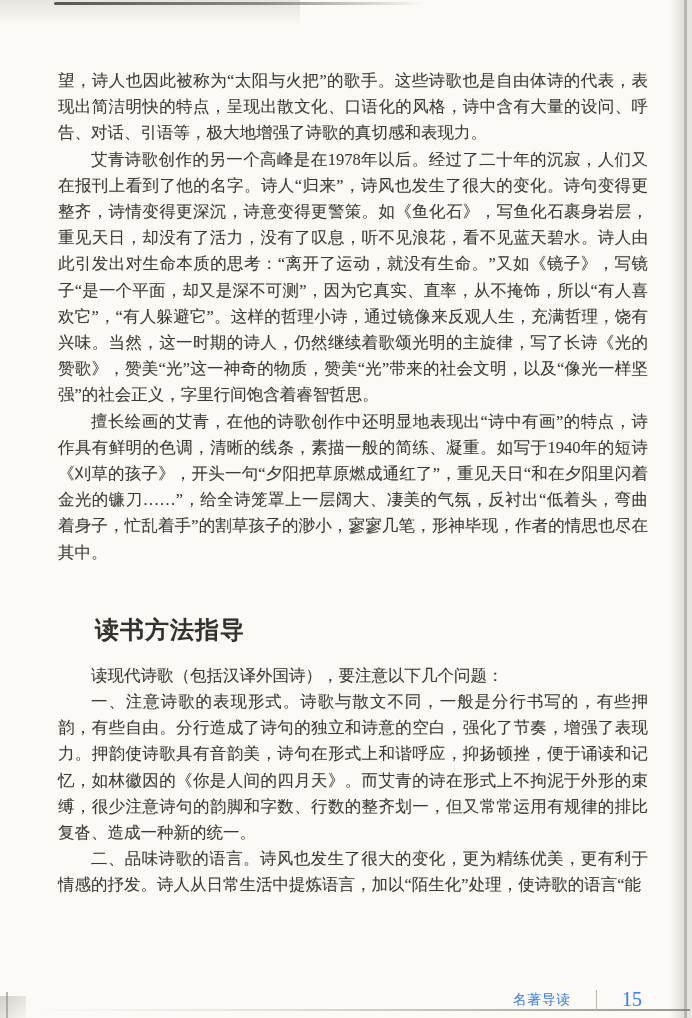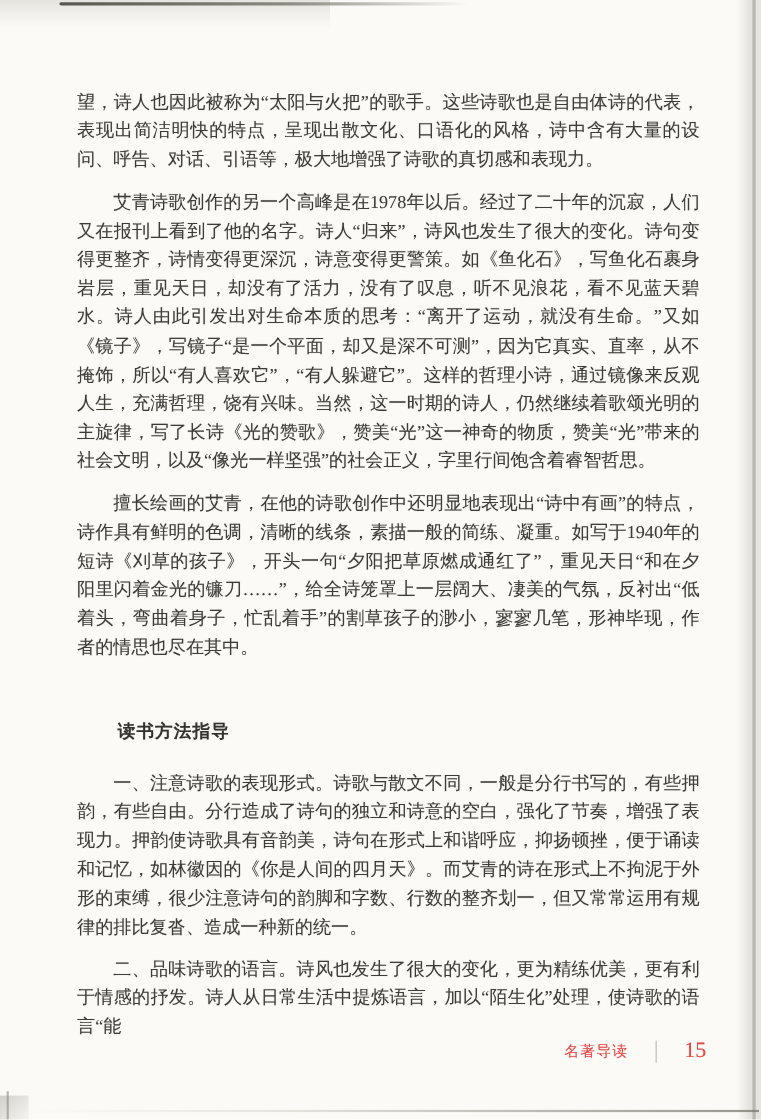--- a/index.html
+++ b/index.html
@@ -52,43 +52,43 @@
     top: 0;
     width: 590px;
     padding-top: 68px;
     font-size: 16.5px;
     line-height: 26.2px;
     color: #3d3c37;
     text-align: justify;
     text-shadow: 0 0 1px rgba(68,67,62,0.28);
   }
   p.para {
-    margin: 12px;
+    margin: 0;
     text-indent: 2em;
     font-family: Liberation Serif, serif;
   }
   p.para.noindent {
     text-indent: 0;
   }
   h2.section-heading {
-    margin: 51px 0 20px 49px;
-    font-size: 16px;
+    margin: 51px 0 20px 37px;
+    font-size: 24px;
     line-height: 26px;
     font-weight: bold;
     color: #33322e;
     letter-spacing: 1px;
   }
   
   .pagefoot {
     position: absolute;
-    top: 944px;
+    top: 988px;
     right: 50px;
     display: flex;
     align-items: center;
-    color: #ef4444;
+    color: #3b82f6;
     text-shadow: 0 0 1px rgba(74,73,68,0.25);
     gap: 11px;
   }
   .foot-label {
     font-size: 13.5px;
     letter-spacing: 1px;
   }
   .foot-divider {
     width: 1px;
     height: 20px;
@@ -112,20 +112,21 @@
   <div class="corner-bl-block"></div>
   <div class="corner-bl-line"></div>
 
   <main class="content">
     <p class="para noindent">望，诗人也因此被称为“太阳与火把”的歌手。这些诗歌也是自由体诗的代表，表现出简洁明快的特点，呈现出散文化、口语化的风格，诗中含有大量的设问、呼告、对话、引语等，极大地增强了诗歌的真切感和表现力。</p>
     <p class="para">艾青诗歌创作的另一个高峰是在1978年以后。经过了二十年的沉寂，人们又在报刊上看到了他的名字。诗人“归来”，诗风也发生了很大的变化。诗句变得更整齐，诗情变得更深沉，诗意变得更警策。如《鱼化石》，写鱼化石裹身岩层，重见天日，却没有了活力，没有了叹息，听不见浪花，看不见蓝天碧水。诗人由此引发出对生命本质的思考：“离开了运动，就没有生命。”又如《镜子》，写镜子“是一个平面，却又是深不可测”，因为它真实、直率，从不掩饰，所以“有人喜欢它”，“有人躲避它”。这样的哲理小诗，通过镜像来反观人生，充满哲理，饶有兴味。当然，这一时期的诗人，仍然继续着歌颂光明的主旋律，写了长诗《光的赞歌》，赞美“光”这一神奇的物质，赞美“光”带来的社会文明，以及“像光一样坚强”的社会正义，字里行间饱含着睿智哲思。</p>
     <p class="para">擅长绘画的艾青，在他的诗歌创作中还明显地表现出“诗中有画”的特点，诗作具有鲜明的色调，清晰的线条，素描一般的简练、凝重。如写于1940年的短诗《刈草的孩子》，开头一句“夕阳把草原燃成通红了”，重见天日“和在夕阳里闪着金光的镰刀……”，给全诗笼罩上一层阔大、凄美的气氛，反衬出“低着头，弯曲着身子，忙乱着手”的割草孩子的渺小，寥寥几笔，形神毕现，作者的情思也尽在其中。</p>
 
     <h2 class="section-heading">读书方法指导</h2>
 
+    <p class="para">读现代诗歌（包括汉译外国诗），要注意以下几个问题：</p>
     <p class="para">一、注意诗歌的表现形式。诗歌与散文不同，一般是分行书写的，有些押韵，有些自由。分行造成了诗句的独立和诗意的空白，强化了节奏，增强了表现力。押韵使诗歌具有音韵美，诗句在形式上和谐呼应，抑扬顿挫，便于诵读和记忆，如林徽因的《你是人间的四月天》。而艾青的诗在形式上不拘泥于外形的束缚，很少注意诗句的韵脚和字数、行数的整齐划一，但又常常运用有规律的排比复沓、造成一种新的统一。</p>
     <p class="para">二、品味诗歌的语言。诗风也发生了很大的变化，更为精练优美，更有利于情感的抒发。诗人从日常生活中提炼语言，加以“陌生化”处理，使诗歌的语言“能</p>
   </main>
 
   <footer class="pagefoot">
     <span class="foot-label">名著导读</span>
     <span class="foot-divider"></span>
     <span class="foot-num">15</span>
   </footer>
 

